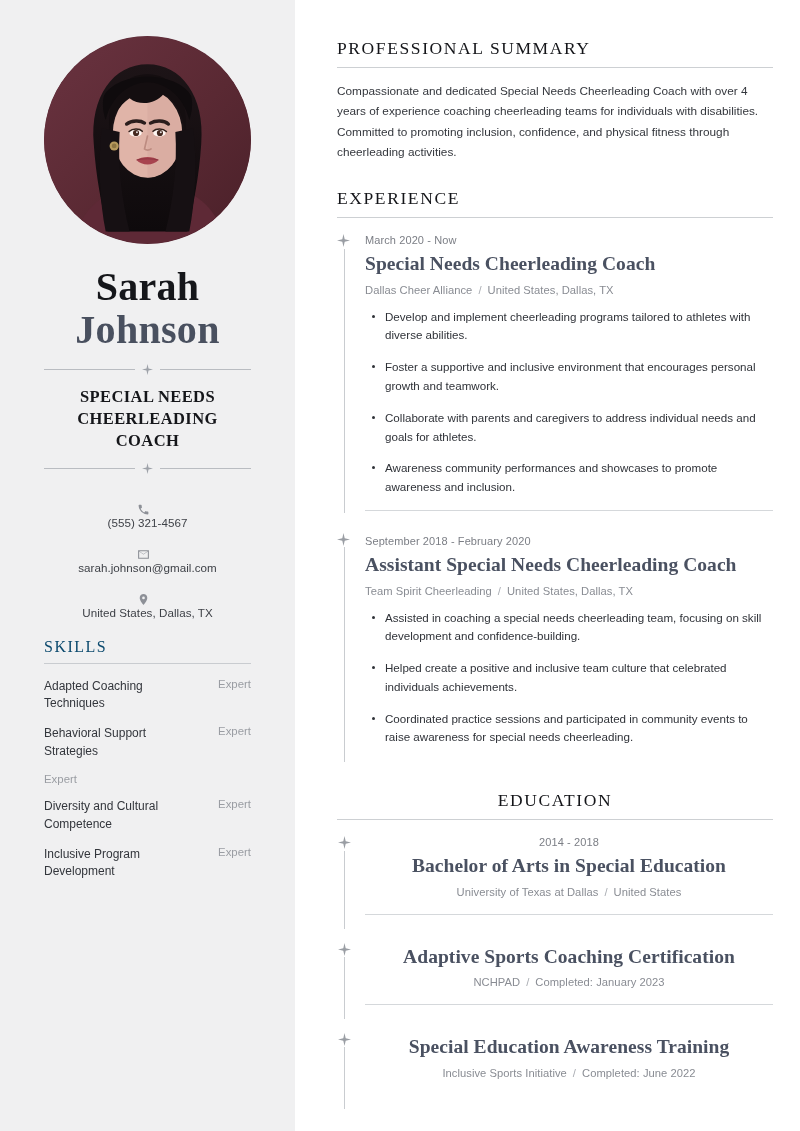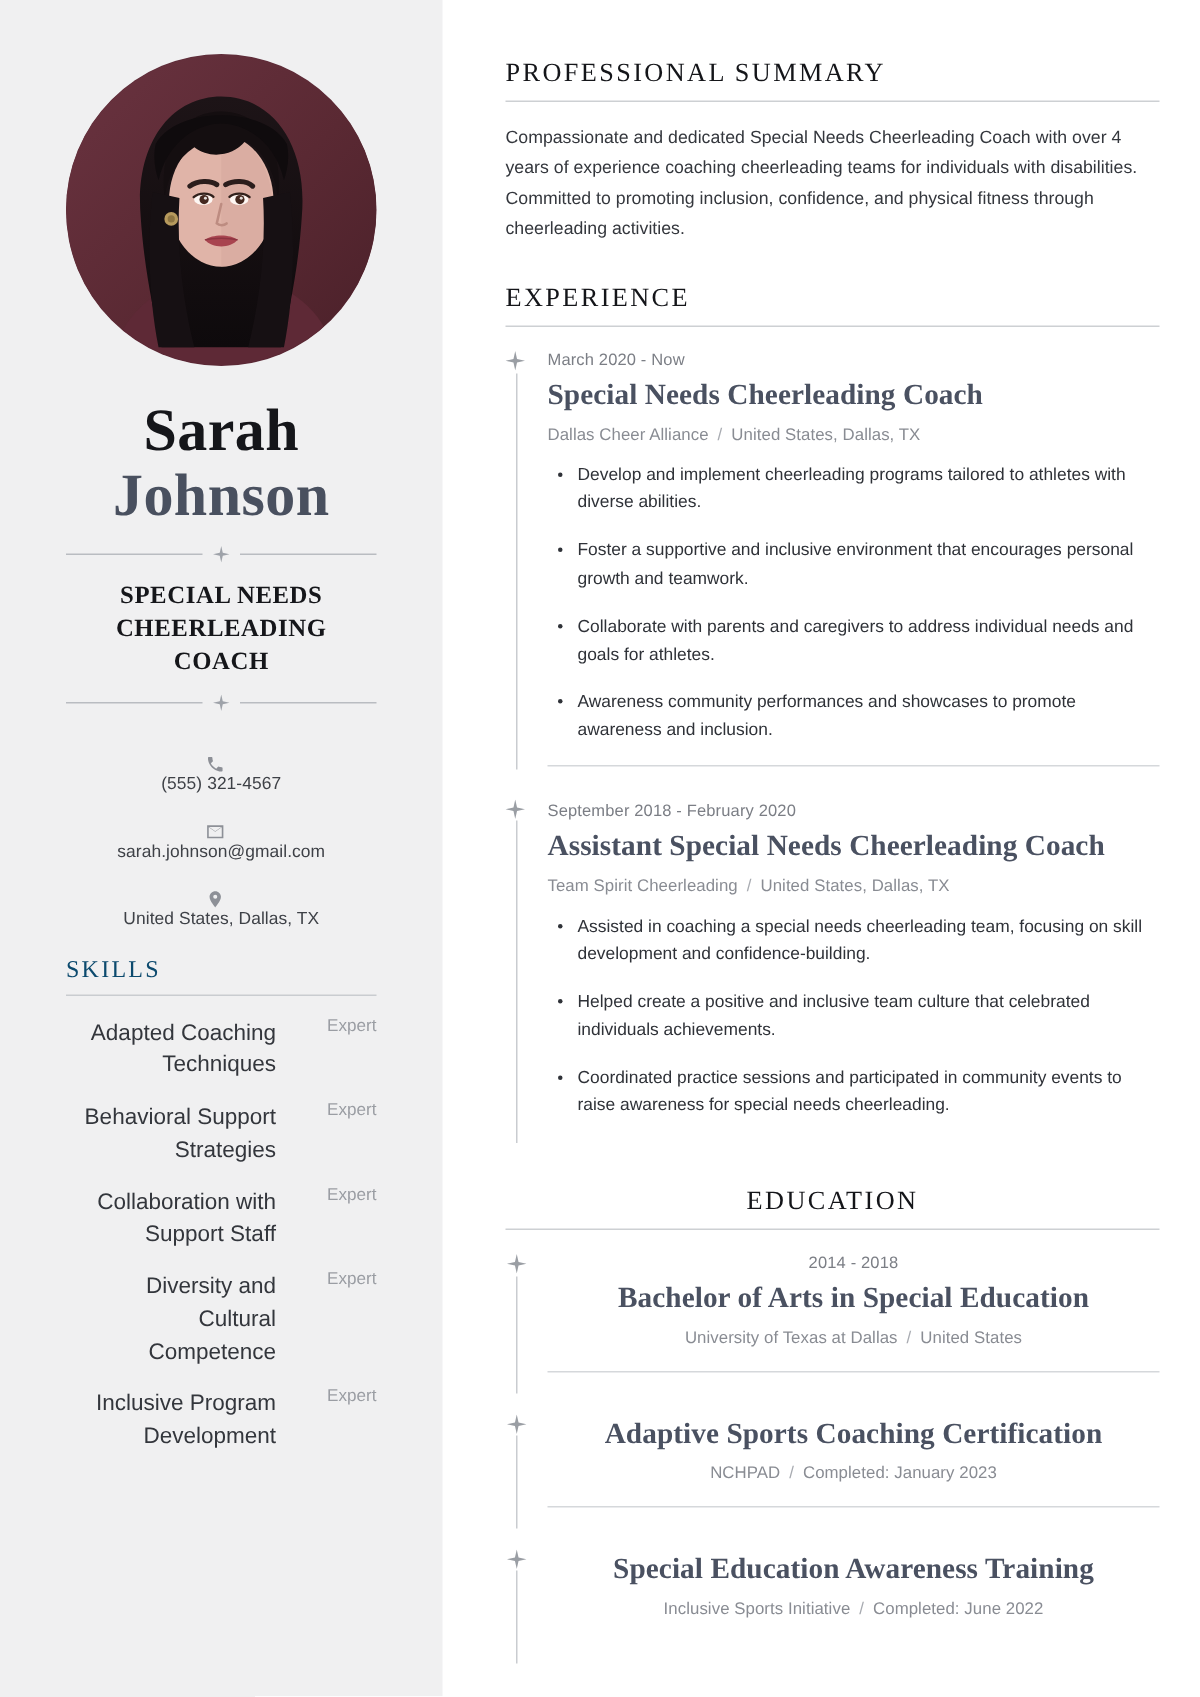--- a/index.html
+++ b/index.html
@@ -57,21 +57,21 @@
   .contact-row .tx { font-size: 11.6px; color: #3e4147; letter-spacing: .05px; }
 
   .side-heading {
     font-family: "Liberation Serif", serif;
     font-size: 16px; font-weight: 400; color: #0c4a6e;
     letter-spacing: 1.5px; margin-top: 14px;
   }
   .side-heading-rule { height: 1px; background: #c9ccd0; margin-top: 7px; margin-bottom: 14px; }
 
   .skill-row { display: flex; justify-content: space-between; align-items: flex-start; margin-bottom: 13px; }
-  .skill-name { font-size: 15px; color: #33363c; line-height: 1.45; max-width: 140px; text-align: right; }
+  .skill-name { font-size: 12px; color: #33363c; line-height: 1.45; max-width: 140px; }
   .skill-level { font-size: 11.4px; color: #9a9da3; white-space: nowrap; padding-top: 0px; }
 
   
   .main { flex: 1 1 auto; padding: 38px 27px 0 42px; }
 
   .sec-heading {
     font-family: "Liberation Serif", serif;
     font-size: 17.5px; font-weight: 400; color: #141519;
     letter-spacing: 1.6px;
   }
@@ -246,21 +246,20 @@
 
       <div class="skill-row">
         <span class="skill-name">Adapted Coaching Techniques</span>
         <span class="skill-level">Expert</span>
       </div>
       <div class="skill-row">
         <span class="skill-name">Behavioral Support Strategies</span>
         <span class="skill-level">Expert</span>
       </div>
       <div class="skill-row">
-        <span class="skill-name">Collaboration with Support Staff</span>
         <span class="skill-level">Expert</span>
       </div>
       <div class="skill-row">
         <span class="skill-name">Diversity and Cultural Competence</span>
         <span class="skill-level">Expert</span>
       </div>
       <div class="skill-row">
         <span class="skill-name">Inclusive Program Development</span>
         <span class="skill-level">Expert</span>
       </div>

